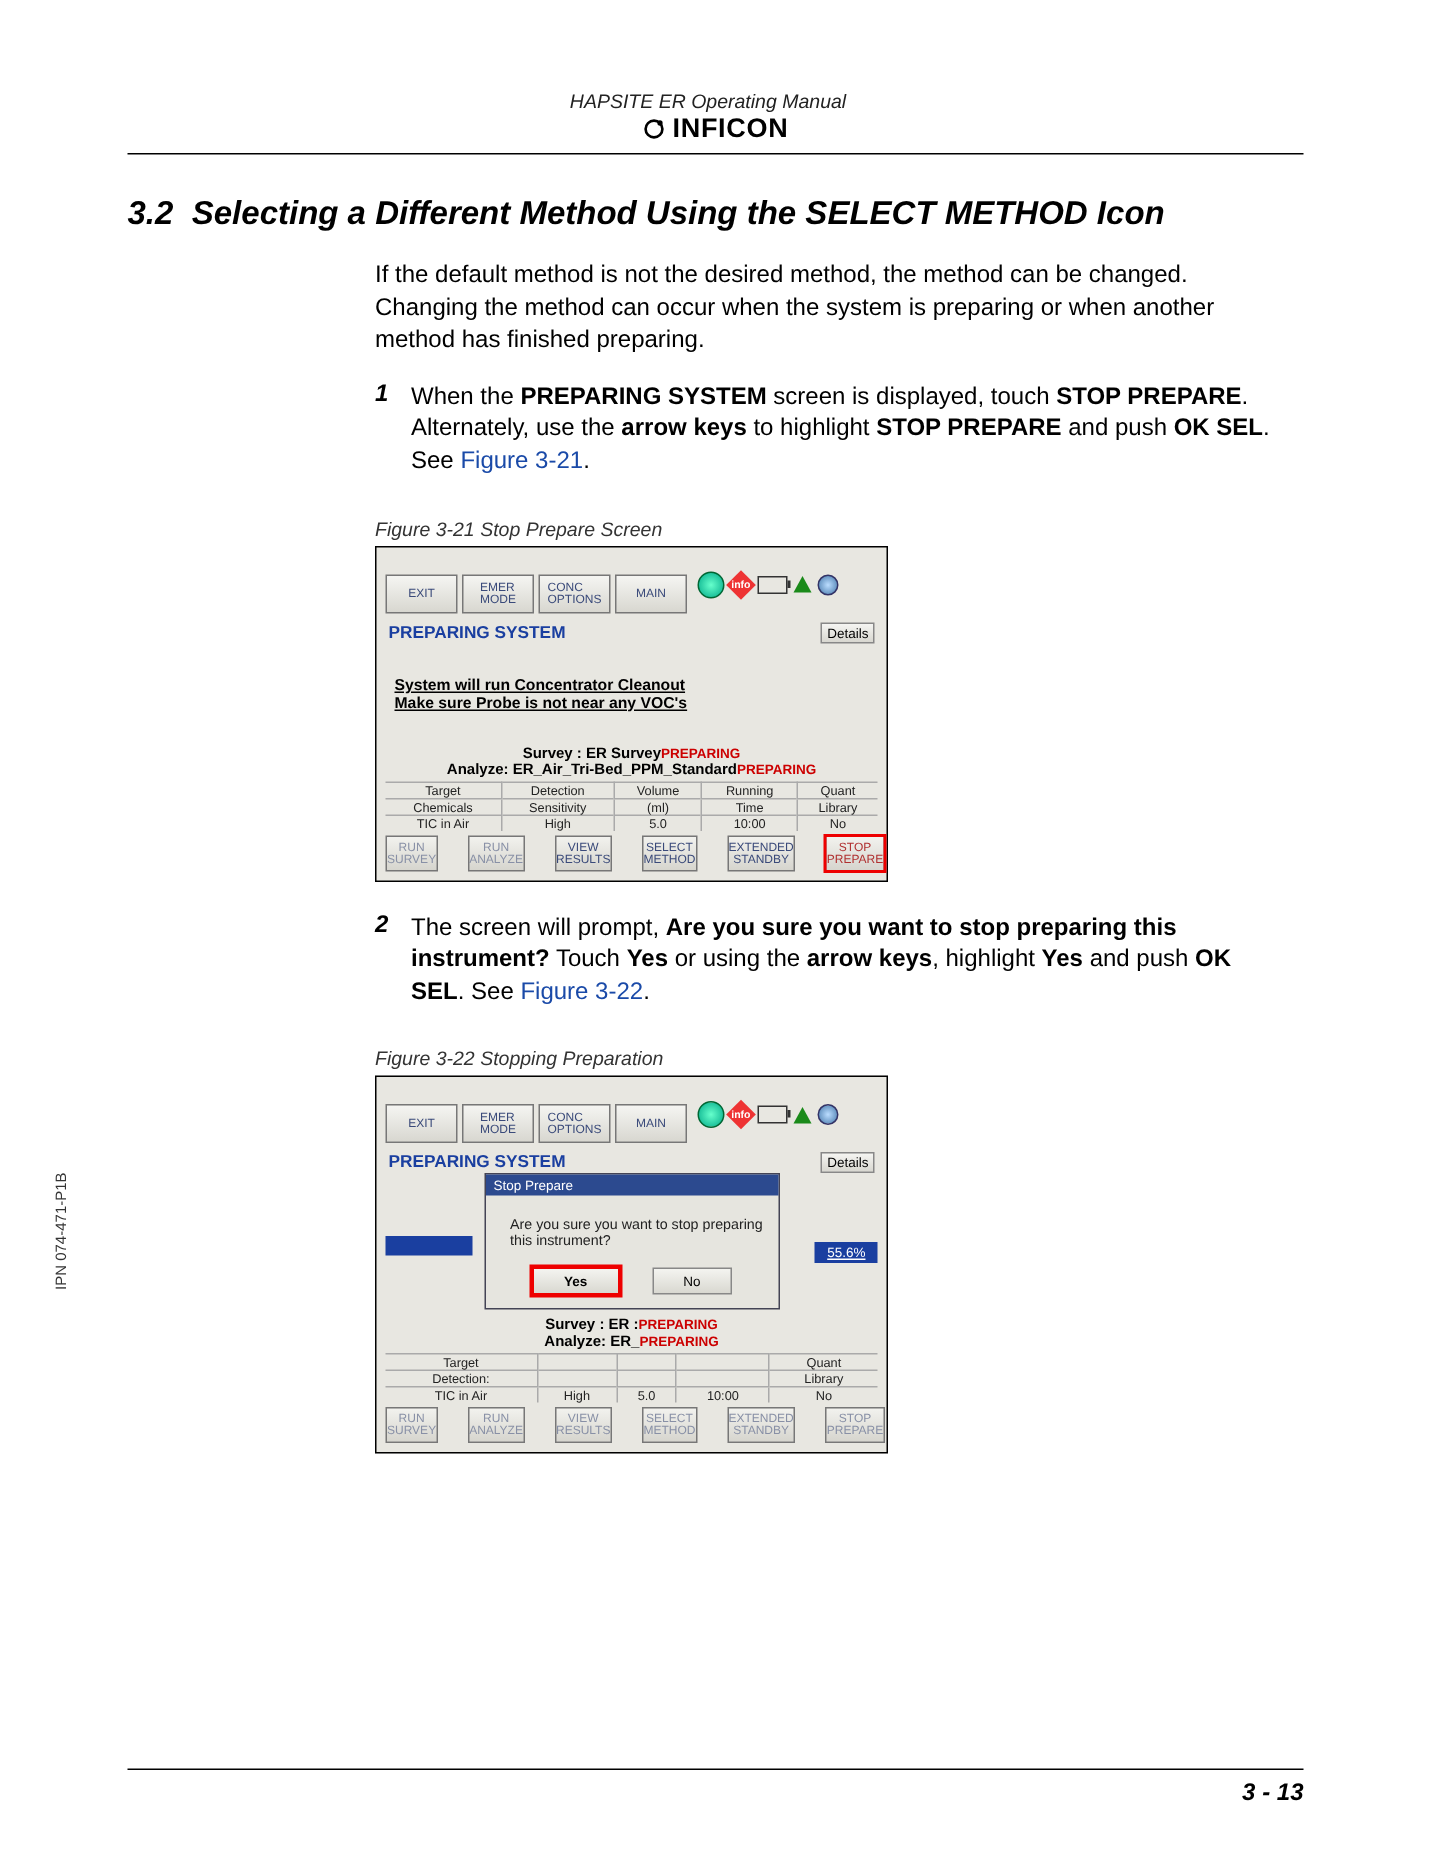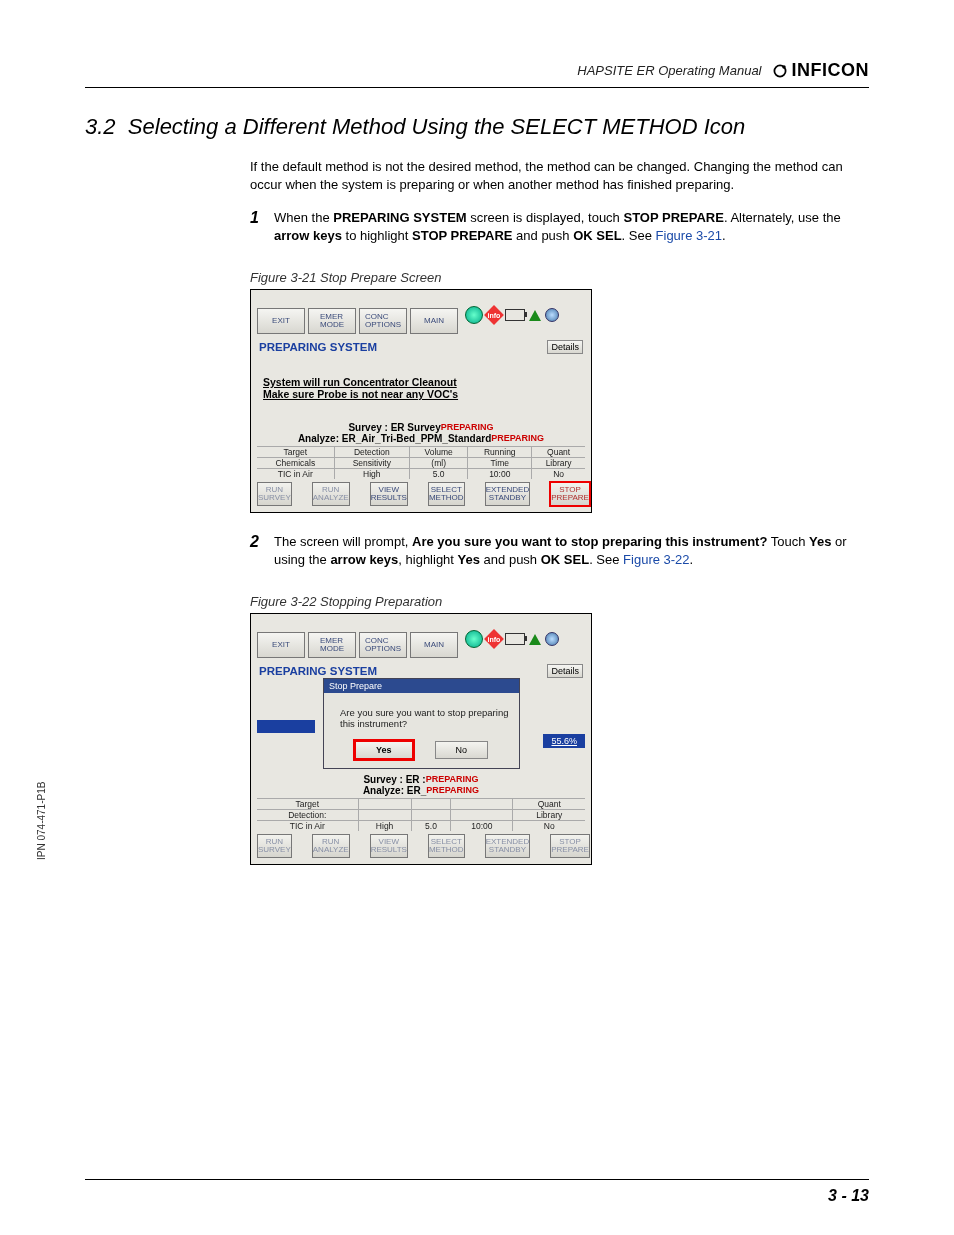--- a/index.html
+++ b/index.html
@@ -17,20 +17,21 @@
     box-sizing: border-box;
     padding: 60px 85px 40px 85px;
   }
   .header {
     display: flex;
     justify-content: flex-end;
     align-items: center;
     border-bottom: 1.5px solid #000;
     padding-bottom: 6px;
     margin-bottom: 26px;
+    flex-direction: column;
   }
   .header-title {
     font-style: italic;
     font-size: 13px;
     margin-right: 10px;
     color: #222;
   }
   .logo {
     display: inline-flex;
     align-items: center;
@@ -41,30 +42,30 @@
     justify-content: center;
   }
   .logo-mark {
     width: 16px;
     height: 16px;
     margin-right: 4px;
     display: inline-block;
   }
   .section-heading {
     font-style: italic;
-    font-weight: normal;
+    font-weight: bold;
     font-size: 22px;
     margin: 0 0 18px 0;
   }
   .body-text {
     margin-left: 165px;
     margin-right: 10px;
   }
   .para {
-    font-size: 13px;
+    font-size: 16px;
     line-height: 1.35;
     margin: 0 0 16px 0;
   }
   .list-item {
     display: flex;
     margin-bottom: 10px;
   }
   .list-num {
     font-weight: bold;
     font-style: italic;
@@ -205,21 +206,21 @@
   .dlgbtn {
     font-size:9px;
     border:1px solid #888;
     background: linear-gradient(#f4f4f0,#d9d8d1);
     padding:3px 20px;
   }
   .dlgbtn.yes-highlight { font-weight:bold; outline:3px solid #e00; outline-offset:-1px;}
   .pct-box {
     position:absolute;
     right:0;
-    top: 56px;
+    top: 46px;
     background:#1a3fa0;
     color:#fff;
     font-size:9px;
     padding:2px 8px;
     text-decoration:underline;
   }
   .pct-stub {
     position:absolute;
     left:0;
     top:42px;

